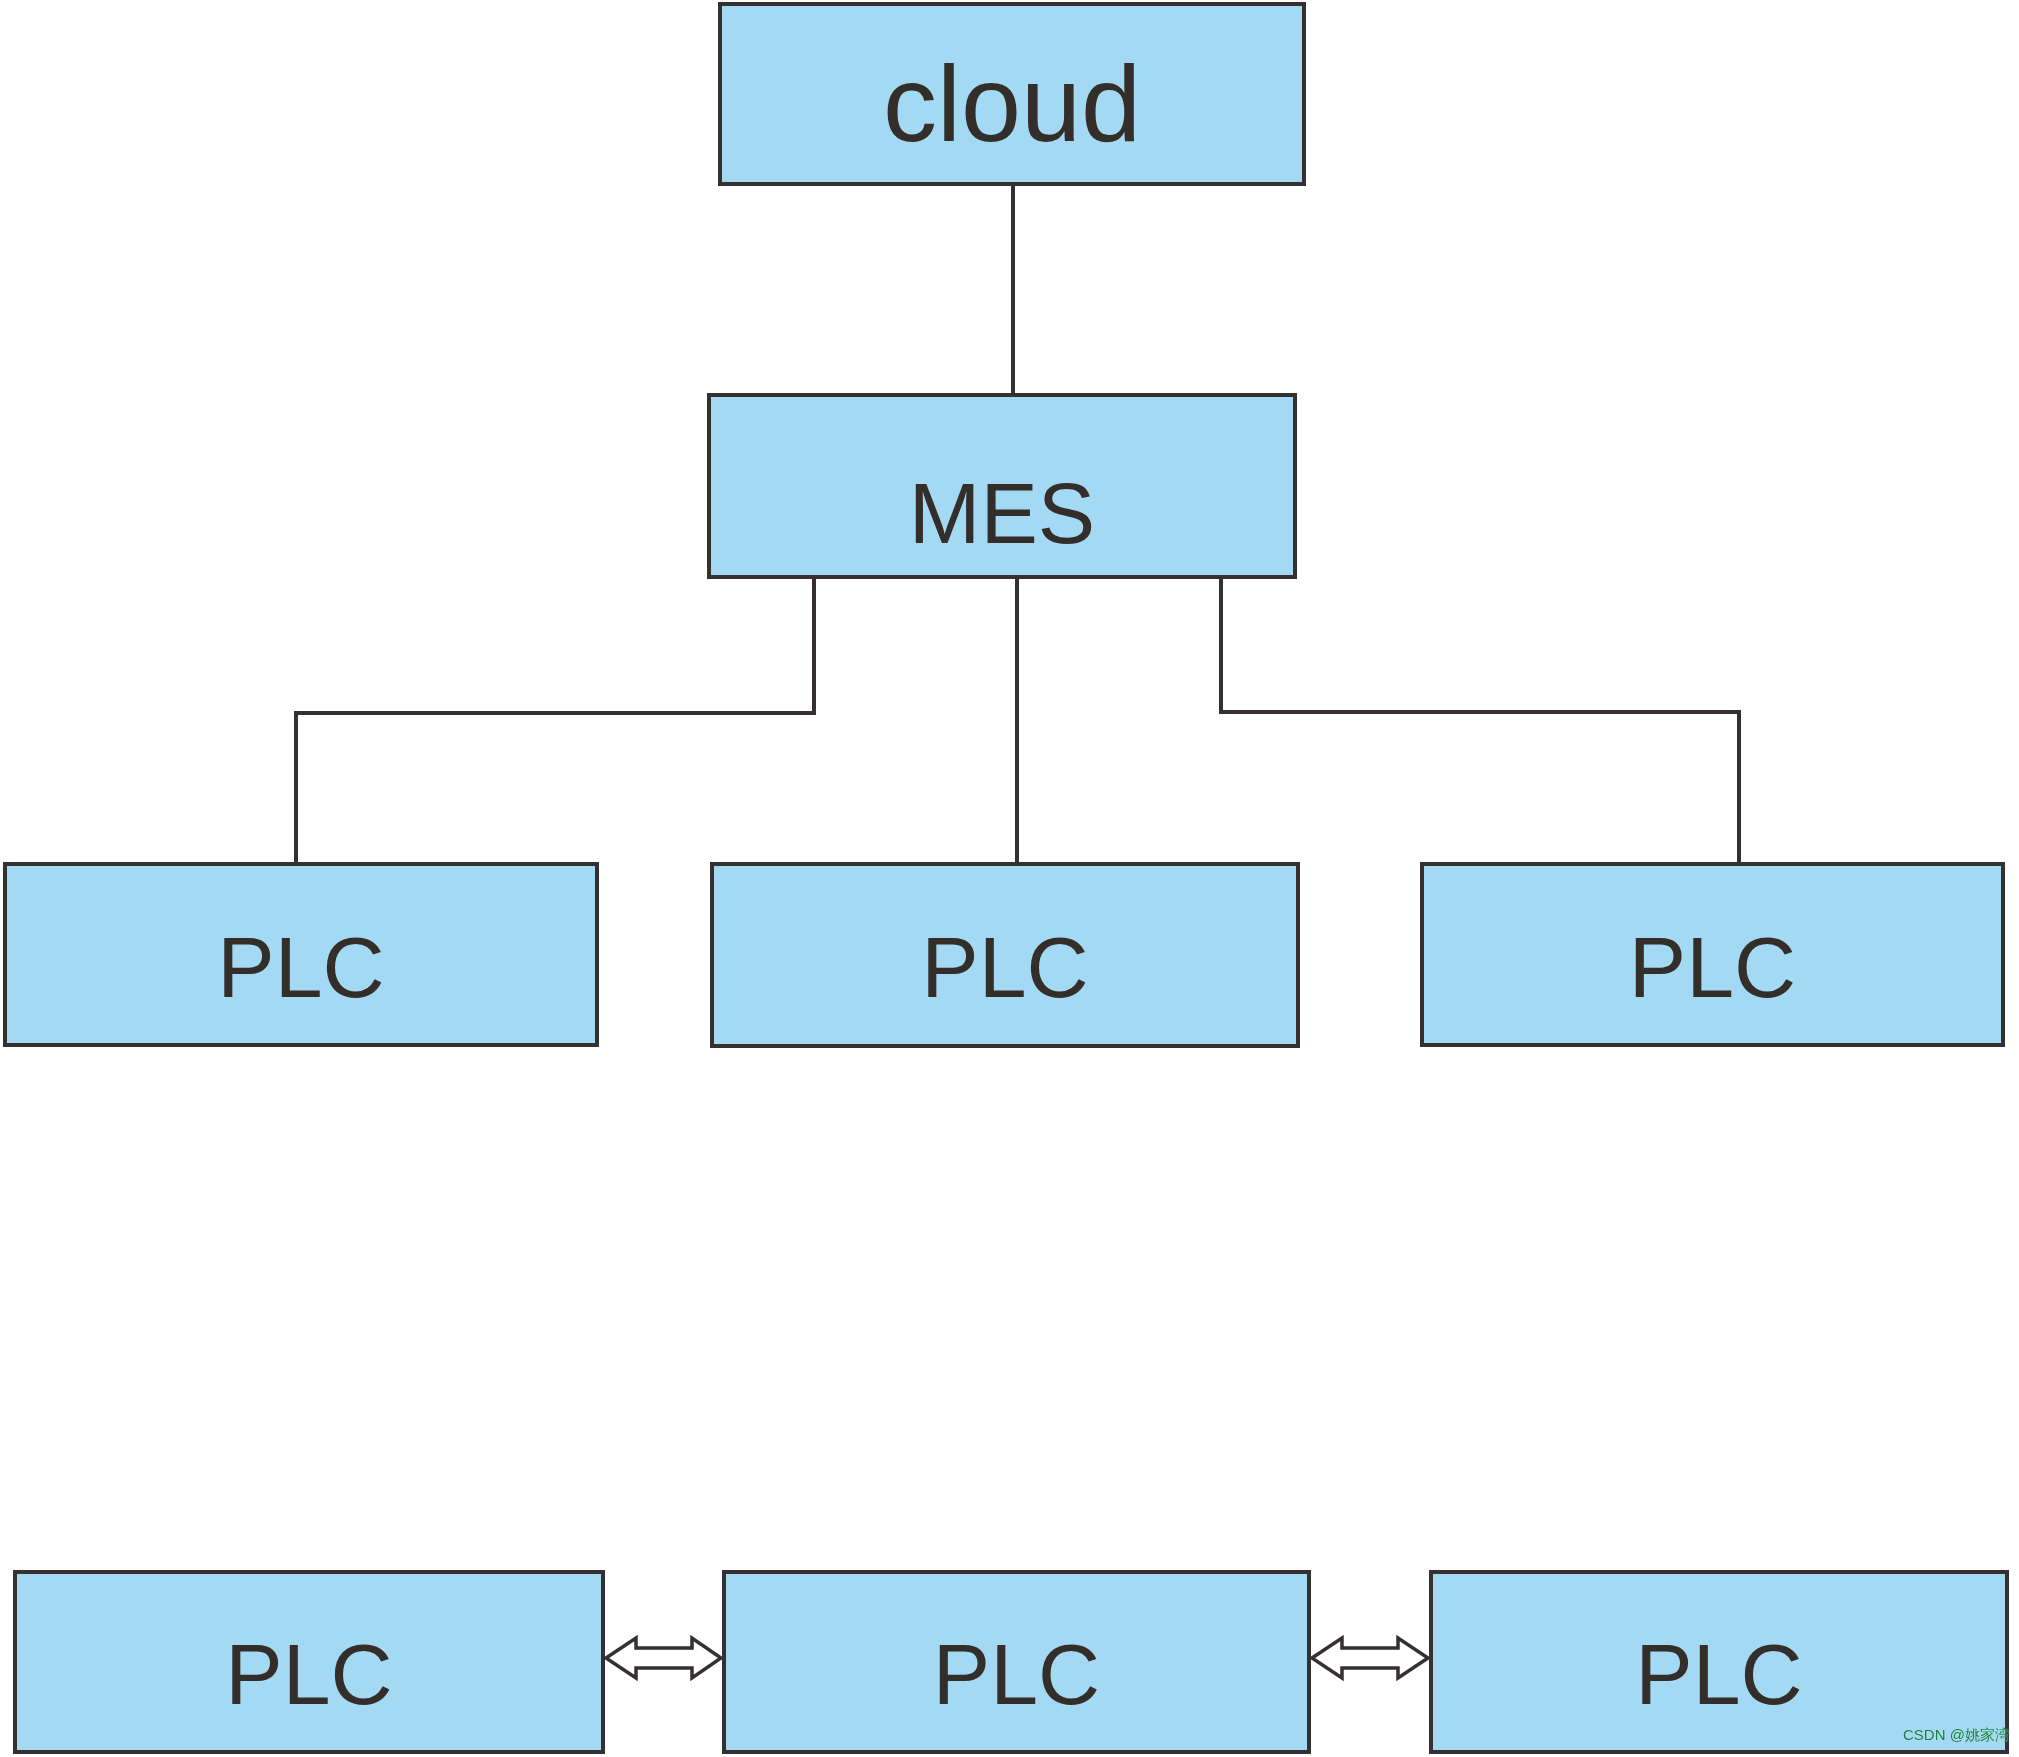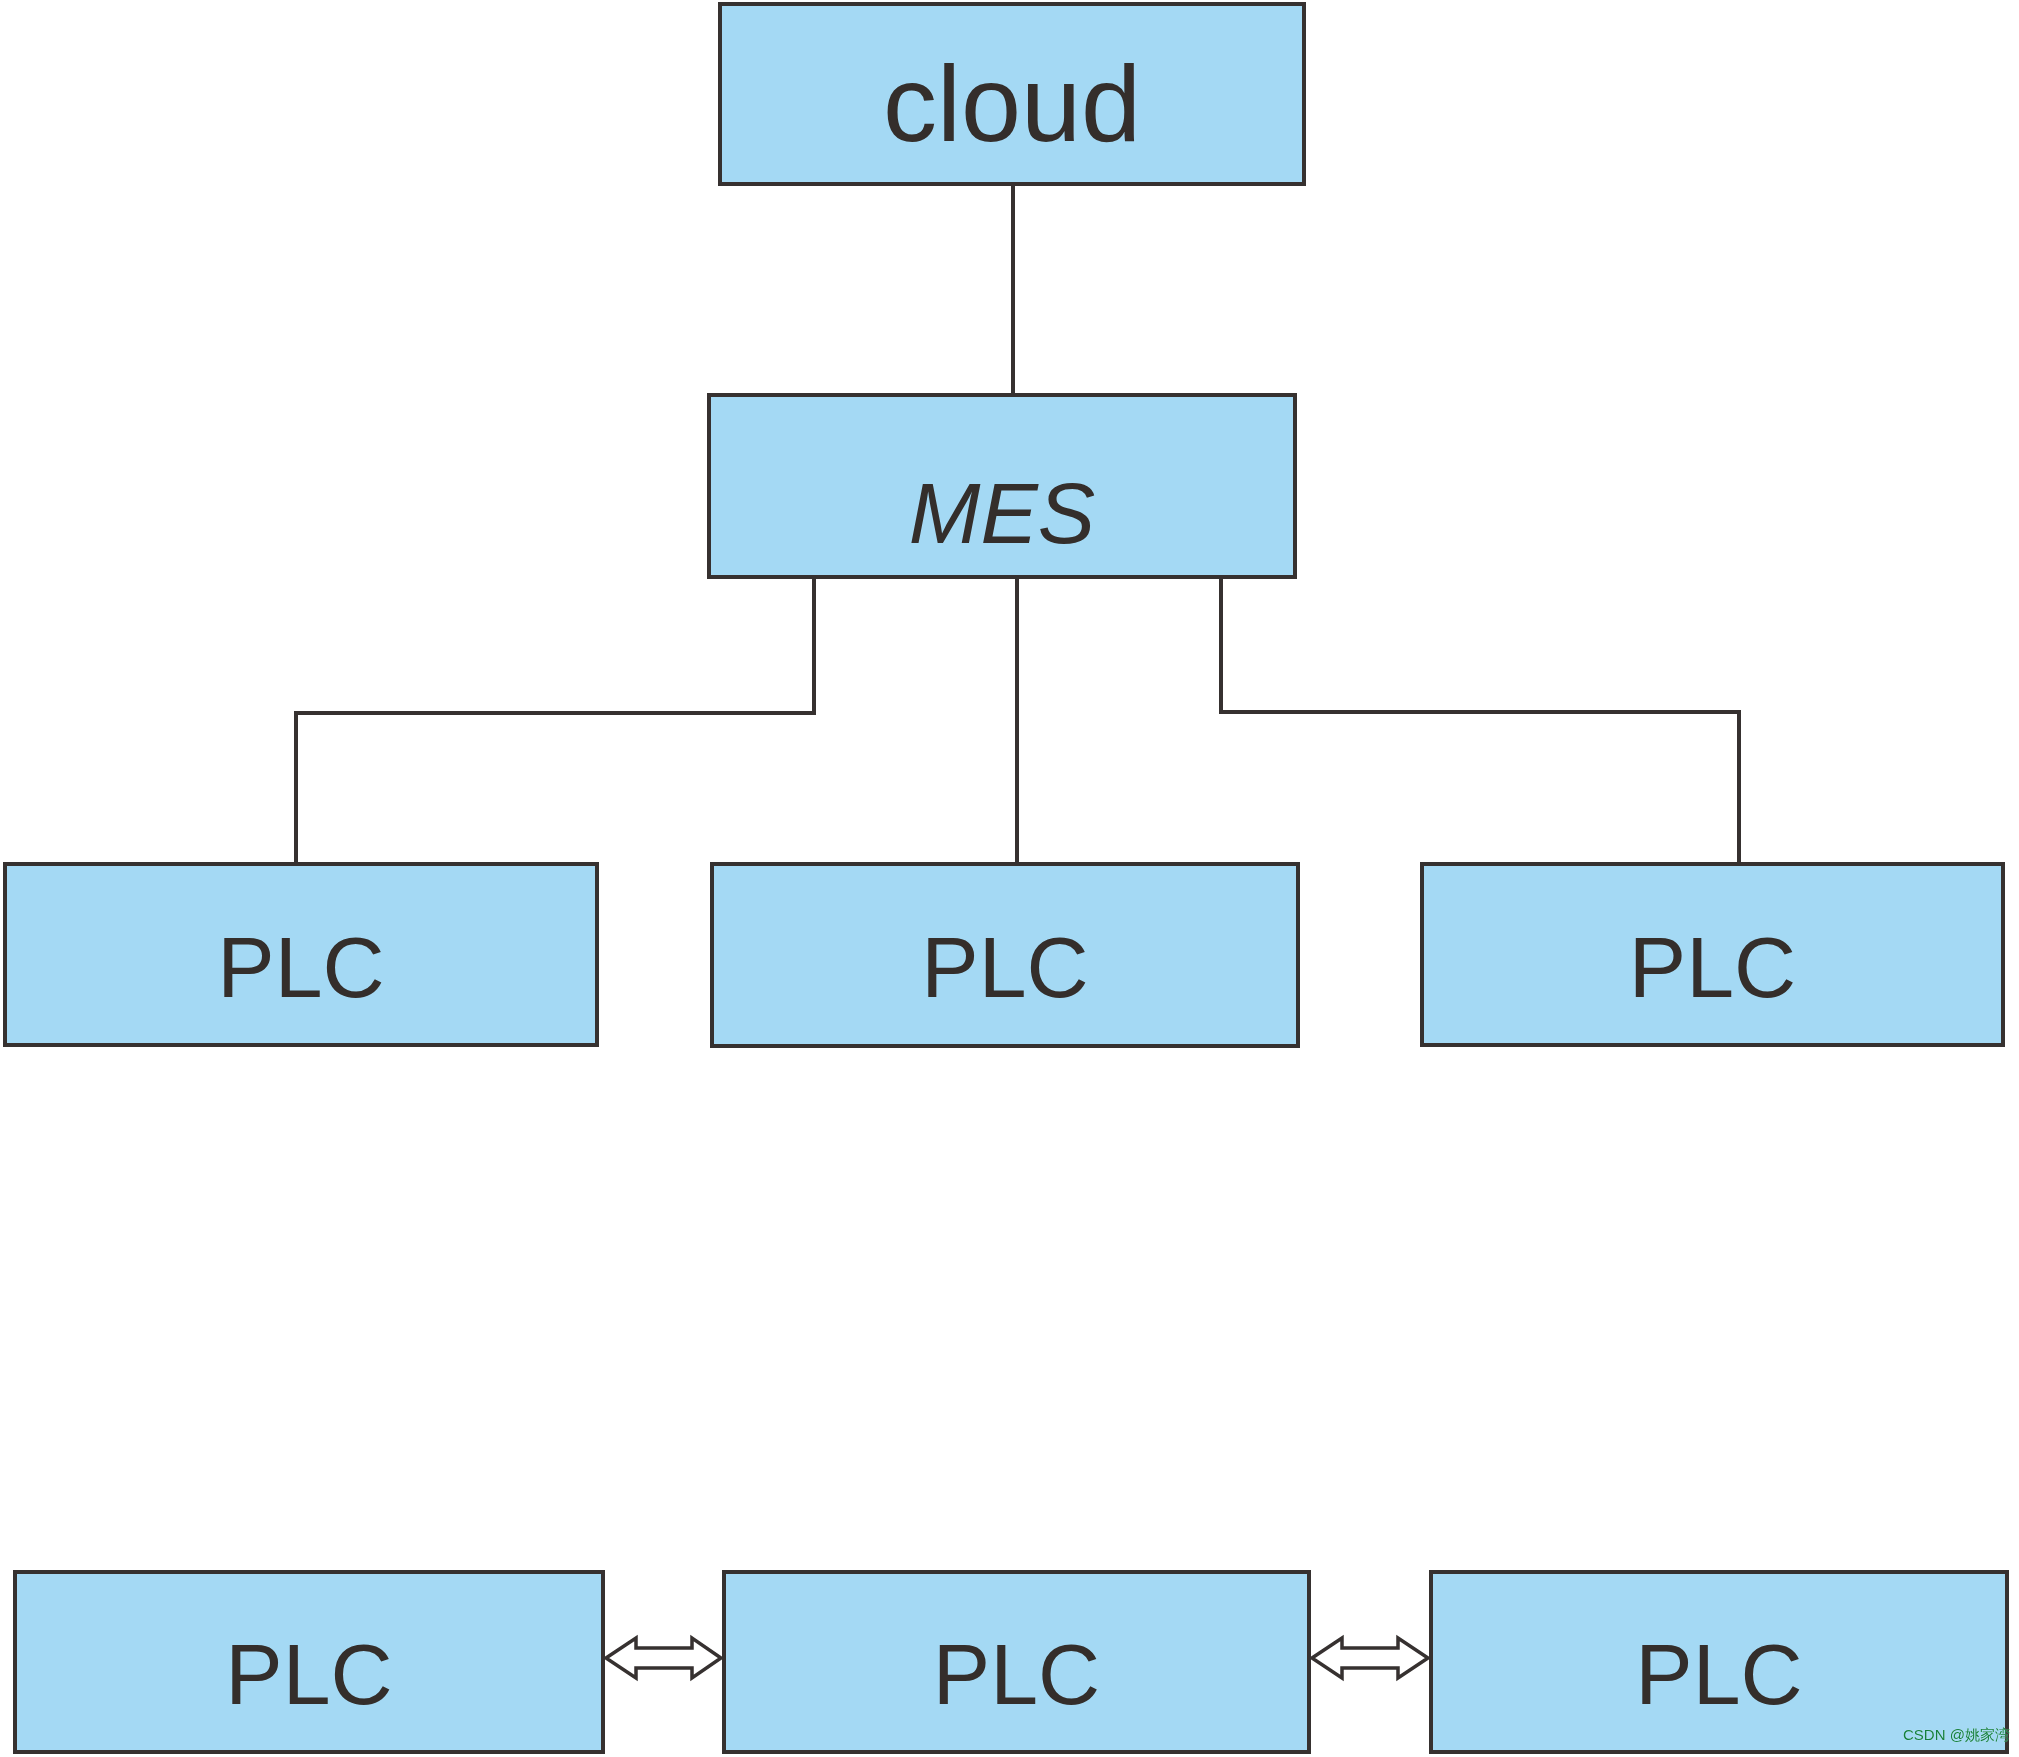--- a/index.html
+++ b/index.html
@@ -25,21 +25,21 @@
     justify-content: center;
   }
   .node-label {
     color: #342E2B;
     font-size: 86px;
     line-height: 1;
     white-space: nowrap;
   }
   
   .n-cloud  { left: 718px;  top: 2px;    width: 588px; height: 184px; padding-top: 20px; }
-  .n-mes    { left: 707px;  top: 393px;  width: 590px; height: 186px; padding-top: 54px; font-style: italic; }
+  .n-mes    { left: 707px;  top: 393px;  width: 590px; height: 186px; padding-top: 54px; }
   .n-plc-tl { left: 3px;    top: 862px;  width: 596px; height: 185px; padding-top: 24px; }
   .n-plc-tc { left: 710px;  top: 862px;  width: 590px; height: 186px; padding-top: 24px; }
   .n-plc-tr { left: 1420px; top: 862px;  width: 585px; height: 185px; padding-top: 24px; }
   .n-plc-bl { left: 13px;   top: 1570px; width: 592px; height: 184px; padding-top: 24px; }
   .n-plc-bc { left: 722px;  top: 1570px; width: 589px; height: 184px; padding-top: 24px; }
   .n-plc-br { left: 1429px; top: 1570px; width: 580px; height: 184px; padding-top: 24px; }
   .n-cloud .node-label { font-size: 108px; }
 
   .wires {
     position: absolute;

